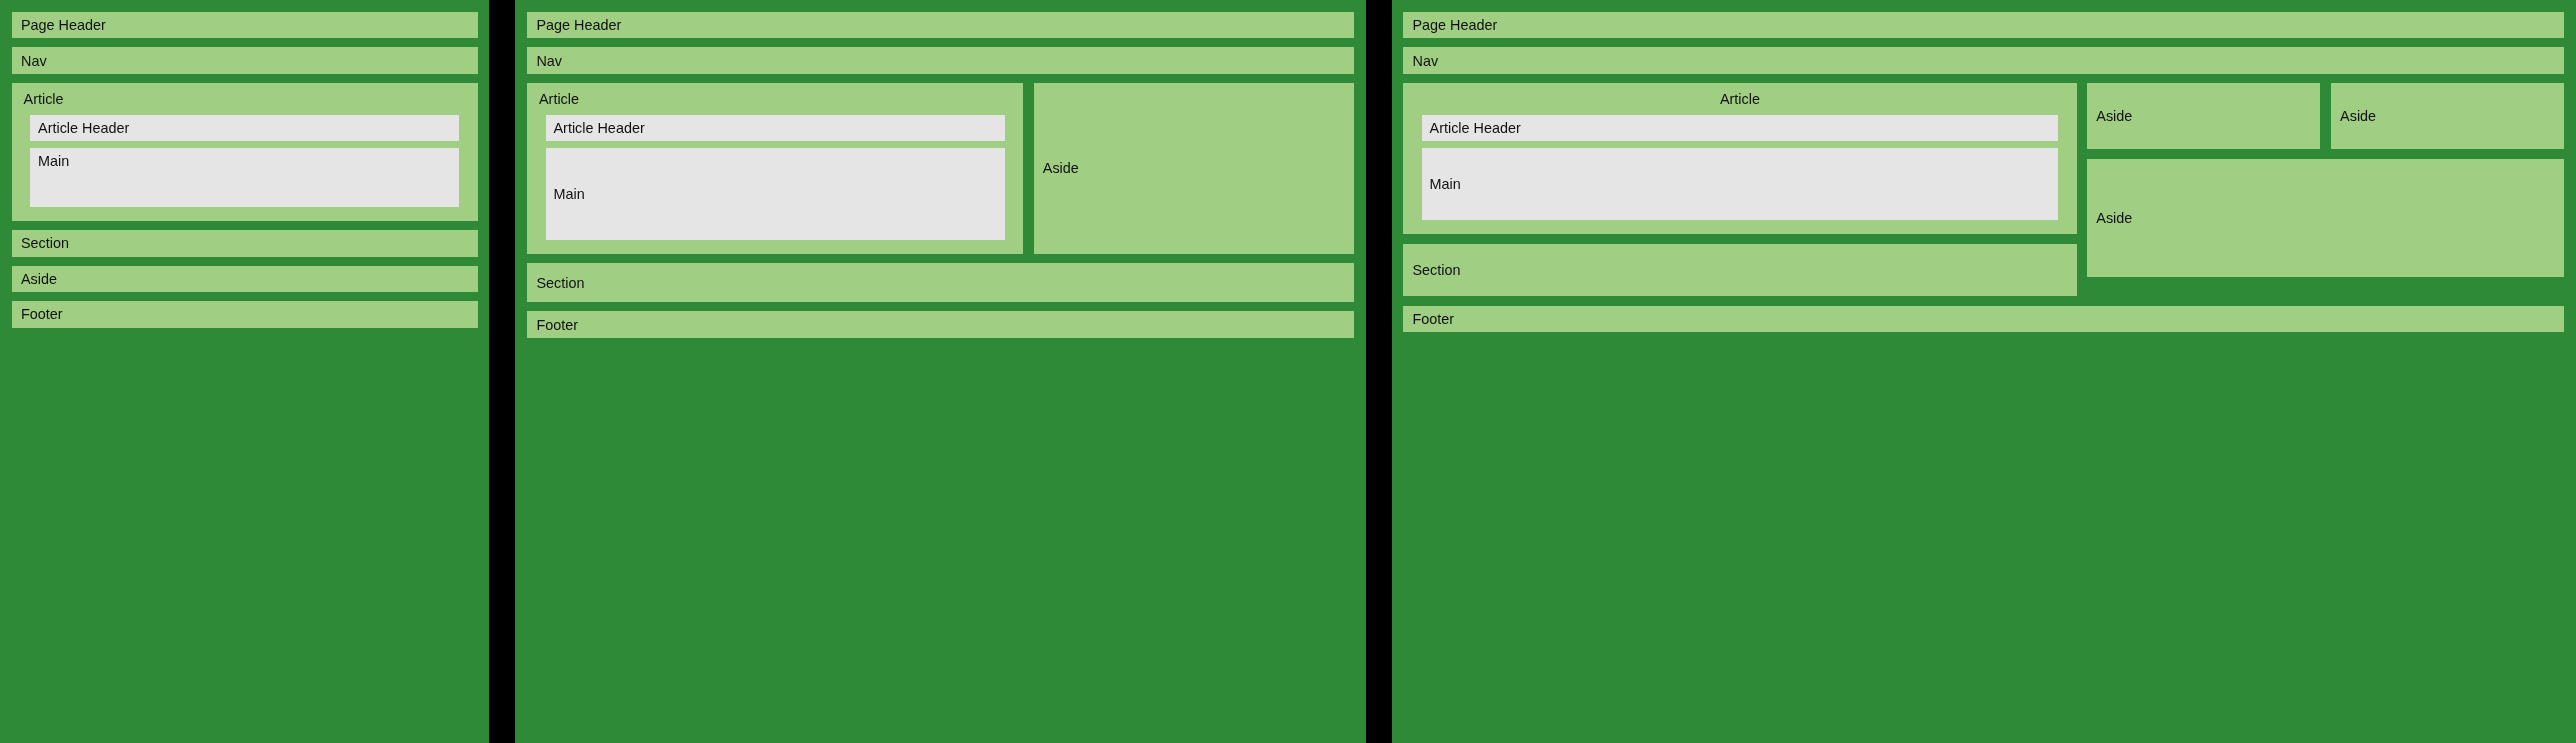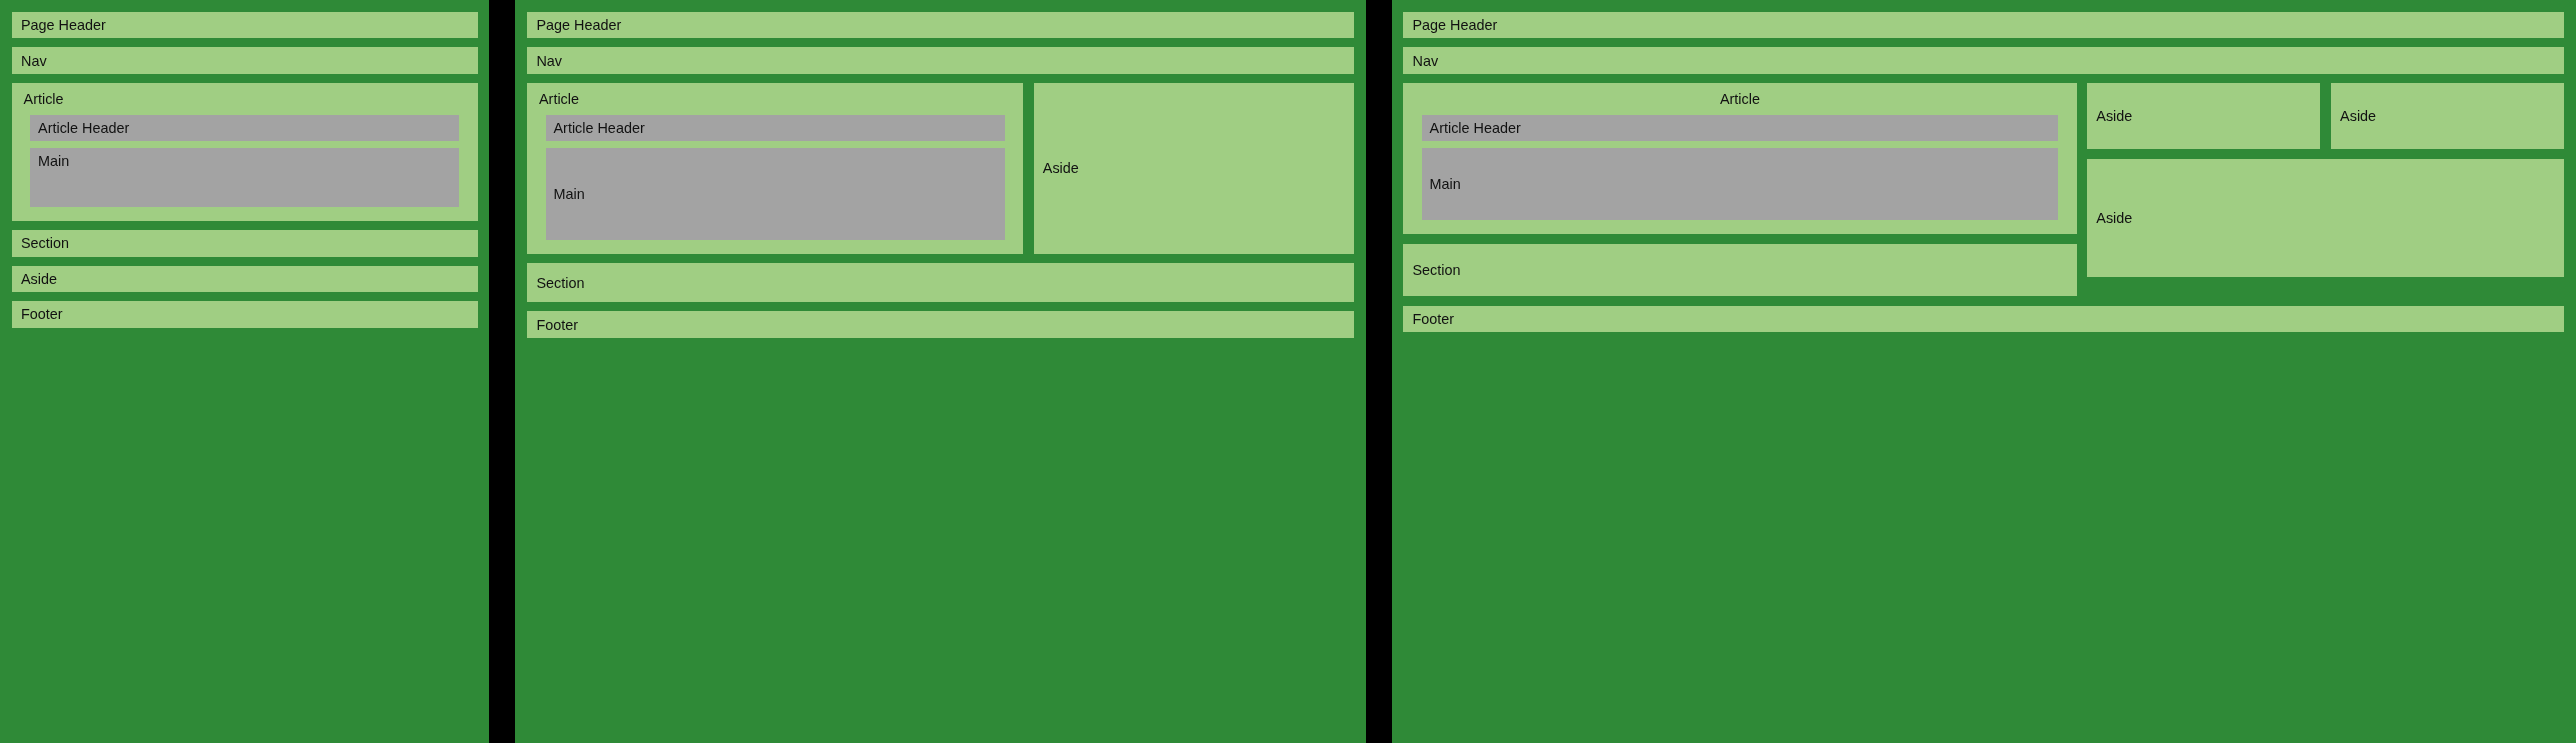--- a/index.html
+++ b/index.html
@@ -24,21 +24,21 @@
   .panel-2 { flex: 0 0 33%; }
   .panel-3 { flex: 1 1 auto; }
 
   .blk {
     background: #a0ce83;
     padding: 5.2px 9.2px;
   }
   .blk.small { min-height: 26px; }
 
   .inner {
-    background: #a3a3a3;
+    background: #e5e5e5;
     padding: 5.2px 7.9px;
     margin: 6.6px 9.2px 0 9.2px;
   }
   .inner.main1 { min-height: 59px; margin-bottom: 9.2px; }
   .inner.main2 { min-height: 92px; margin-bottom: 9.2px; display:flex; align-items:center; }
   .inner.main3 { min-height: 72px; margin-bottom: 9.2px; display:flex; align-items:center; }
 
   .article-label { padding: 2.6px 0 1.3px 2.6px; }
   .article-label-center { text-align: center; padding: 2.6px 0 1.3px 0; }
 

